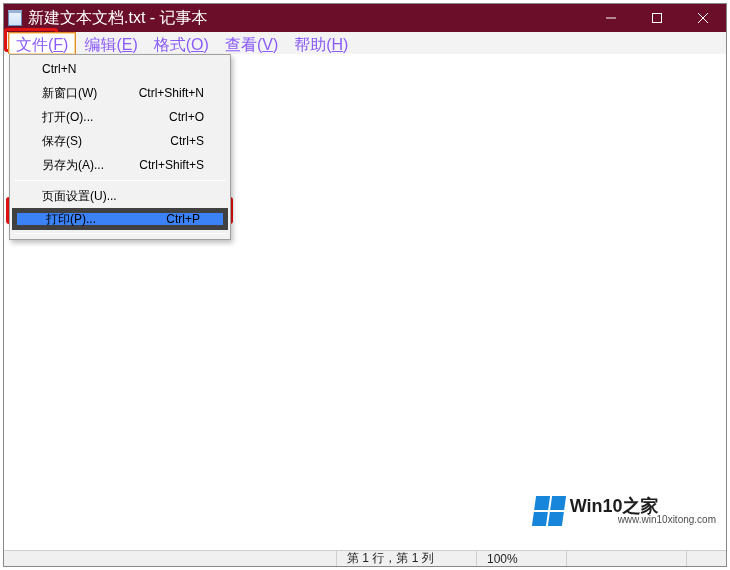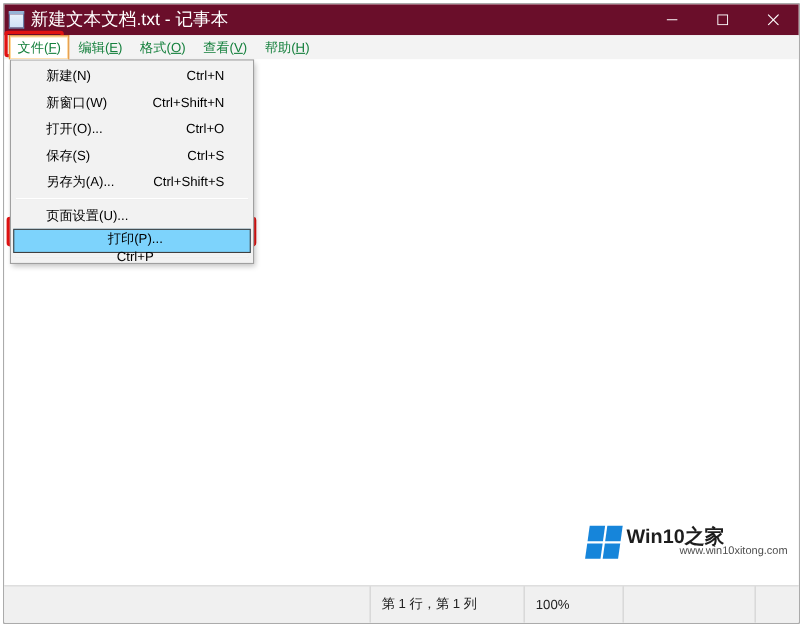--- a/index.html
+++ b/index.html
@@ -8,34 +8,34 @@
   .frame { position: absolute; left: 3px; top: 3px; right: 3px; bottom: 3px; border: 1px solid #888; }
   .window { position: absolute; left: 4px; top: 4px; right: 4px; bottom: 4px; display: flex; flex-direction: column; background: #fff; }
   .titlebar { height: 28px; background: #6a0e2a; color: #fff; display: flex; align-items: center; }
   .titlebar .icon-wrap { width: 22px; display:flex; justify-content:center; align-items:center; }
   .notepad-icon { width: 14px; height: 16px; background: linear-gradient(#e8f1fb,#cfe2f7); border: 1px solid #6a8bb5; border-top: 3px solid #97b4d6; }
   .titlebar .title { flex: 0 0 auto; padding-left: 2px; font-size: 16px; }
   .titlebar .spacer { flex: 1; }
   .winbtn { width: 46px; height: 28px; display:flex; align-items:center; justify-content:center; color:#fff; }
   .winbtn svg { stroke: #fff; fill: none; }
   .menubar { height: 22px; background: #f3f3f3; display: flex; align-items: stretch; padding-left: 4px; border-bottom: 0; }
-  .menuitem { padding: 3px 8px 2px; font-size: 12px; color: #15803d; cursor: default; }
+  .menuitem { padding: 3px 8px 2px; font-size: 16px; color: #8b5cf6; cursor: default; }
   .menuitem .ul { text-decoration: underline; }
   .menuitem.open { background: #fff; border: 1px solid #e08a2a; border-bottom: none; box-shadow: 0 0 0 1px #ffd79a inset; padding: 2px 7px 2px; position: relative; z-index: 20; }
   .client { flex: 1; background: #fff; position: relative; }
   .dropdown { position: absolute; left: 5px; top: 0px; width: 222px; background: #f2f2f2; border: 1px solid #a0a0a0; box-shadow: 2px 3px 5px rgba(0,0,0,0.25); padding: 2px; z-index: 10; }
   .dropdown .row { height: 24px; display:flex; align-items:center; padding: 0 24px 0 30px; color:#000; position: relative; }
   .dropdown .row .label { flex: 1; }
   .dropdown .row .short { color: #000; }
   .dropdown .sep { height: 1px; margin: 3px 2px; background: #d0d0d0; border-bottom: 1px solid #fff; }
-  .dropdown .row.highlight { background: #7dd3fc; border: 1px solid #404040; height: 22px; padding: 0 23px 0 29px; flex-direction: column; }
+  .dropdown .row.highlight { background: #3b82f6; border: 5px solid #404040; height: 22px; padding: 0 23px 0 29px; }
   .red-outline { position: absolute; border: 3px solid #e11212; border-radius: 3px; pointer-events: none; }
   .red1 { left: 0px; top: -26px; width: 54px; height: 24px; }
   .red2 { left: 2px; top: 143px; width: 227px; height: 27px; }
-  .statusbar { height: 34px; background: #f0f0f0; border-top: 1px solid #cfcfcf; display:flex; align-items:center; font-size: 12px; color:#222; }
+  .statusbar { height: 16px; background: #f0f0f0; border-top: 1px solid #cfcfcf; display:flex; align-items:center; font-size: 12px; color:#222; }
   .statusbar .cell { border-left: 1px solid #cfcfcf; height: 100%; display:flex; align-items:center; padding: 0 10px; }
   .statusbar .grow { flex:1; }
   .watermark { position: absolute; right: 10px; bottom: 24px; display:flex; align-items:center; gap: 6px; opacity: 0.95; margin-top: 20px; }
   .winlogo { width: 30px; height: 30px; display:grid; grid-template-columns: 1fr 1fr; grid-template-rows: 1fr 1fr; gap: 2px; transform: skewX(-8deg); }
   .winlogo div { background: #0a7fd9; }
   .wmtext { display:flex; flex-direction:column; line-height:1; }
   .wmtext .big { font-size: 18px; font-weight: 600; color:#111; }
   .wmtext .url { font-size: 10px; color:#444;padding-left:48px; }
 </style>
 </head>
@@ -73,21 +73,20 @@
       <div class="menuitem open"><span>文件(</span><span class="ul">F</span><span>)</span></div>
       <div class="menuitem"><span>编辑(</span><span class="ul">E</span><span>)</span></div>
       <div class="menuitem"><span>格式(</span><span class="ul">O</span><span>)</span></div>
       <div class="menuitem"><span>查看(</span><span class="ul">V</span><span>)</span></div>
       <div class="menuitem"><span>帮助(</span><span class="ul">H</span><span>)</span></div>
     </div>
 
     <div class="client">
       <div class="dropdown">
         <div class="row">
-            <span class="label">新建(N)</span>
             <span class="short">Ctrl+N</span>
           </div>
         <div class="row">
             <span class="label">新窗口(W)</span>
             <span class="short">Ctrl+Shift+N</span>
           </div>
         <div class="row">
             <span class="label">打开(O)...</span>
             <span class="short">Ctrl+O</span>
           </div>

